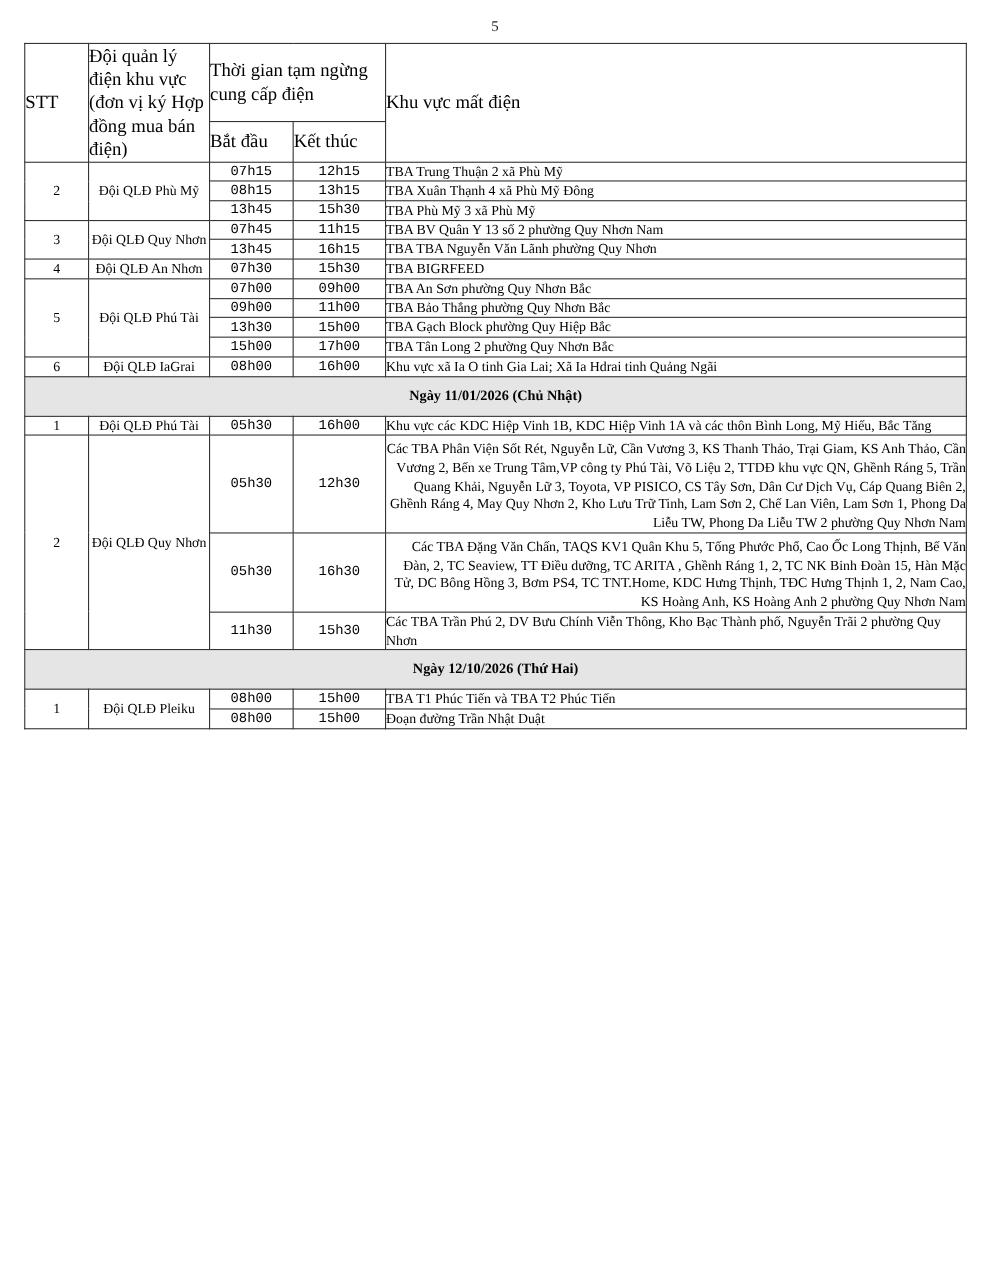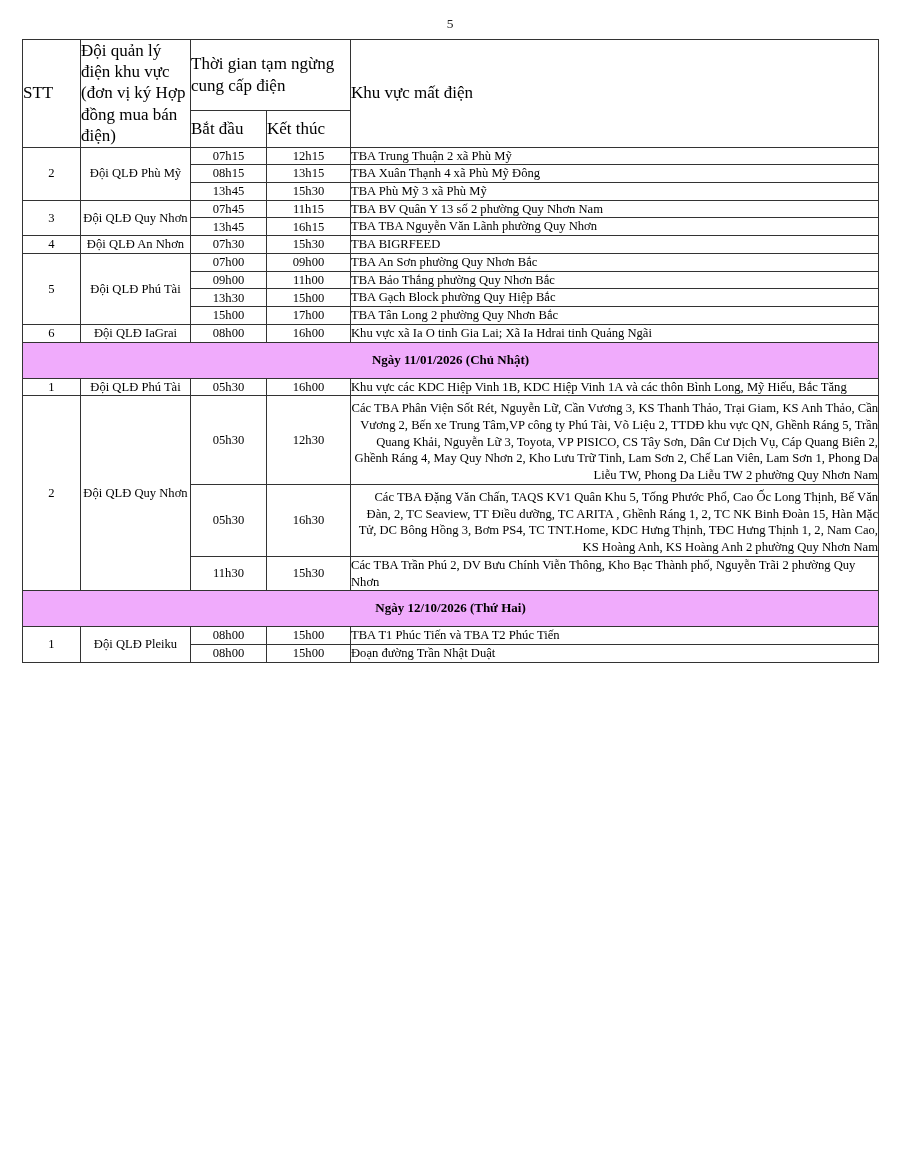--- a/index.html
+++ b/index.html
@@ -69,31 +69,31 @@
   th.h-team { }
   th.h-time { }
   th.h-sub { padding: 7px 3px; }
   th.h-area { }
 
   td.stt, td.team, td.time {
     text-align: center;
   }
   td.stt   { padding: 6px 2px; }
   td.team  { padding: 6px 4px; line-height: 1.32; margin-left: 24px; }
-  td.time  { padding: 6px 2px; }
+  td.time  { padding: 6px 2px; font-family: Liberation Mono, monospace; }
   td.area  {
     text-align: left;
     padding: 5px 5px 5px 6px;
     line-height: 1.33;
     vertical-align: middle;
   }
   td.area.tall { vertical-align: top; padding-top: 4px; text-align: right; }
 
   tr.sep td {
-    background: #f0abfc;
+    background: #e5e5e5;
     text-align: center;
     font-weight: bold;
     font-size: 13px;
     padding: 9px 4px;
   }
 </style>
 </head>
 <body>
 
 <div class="page">

